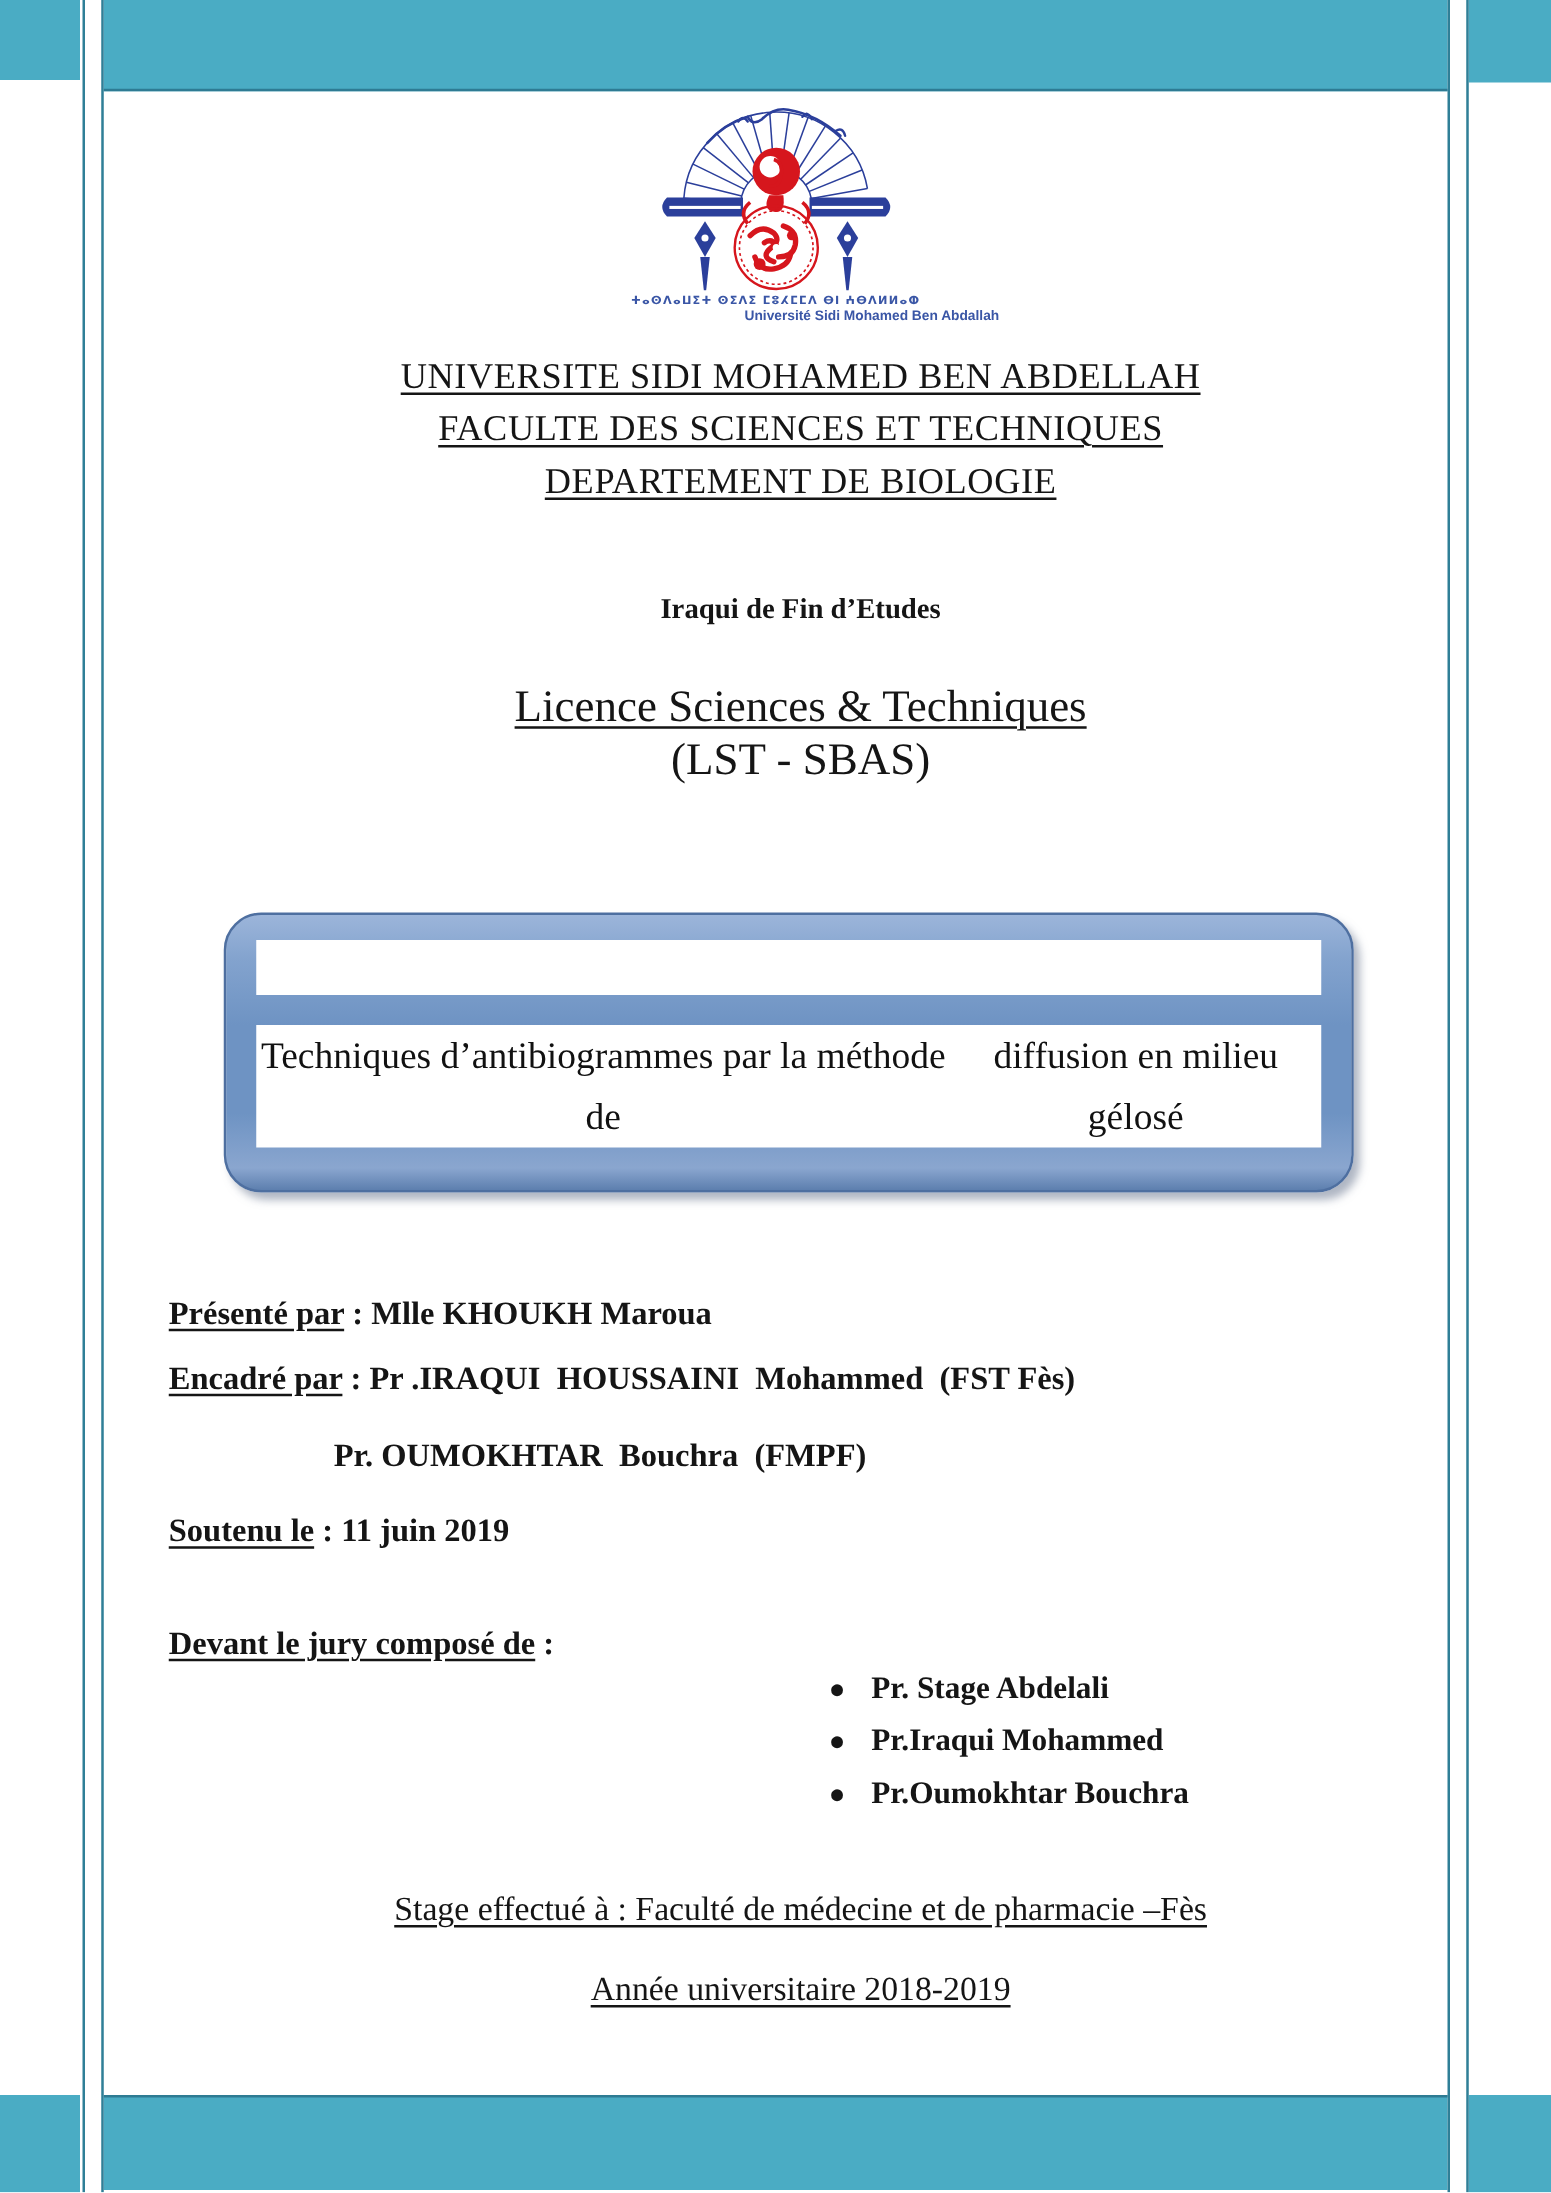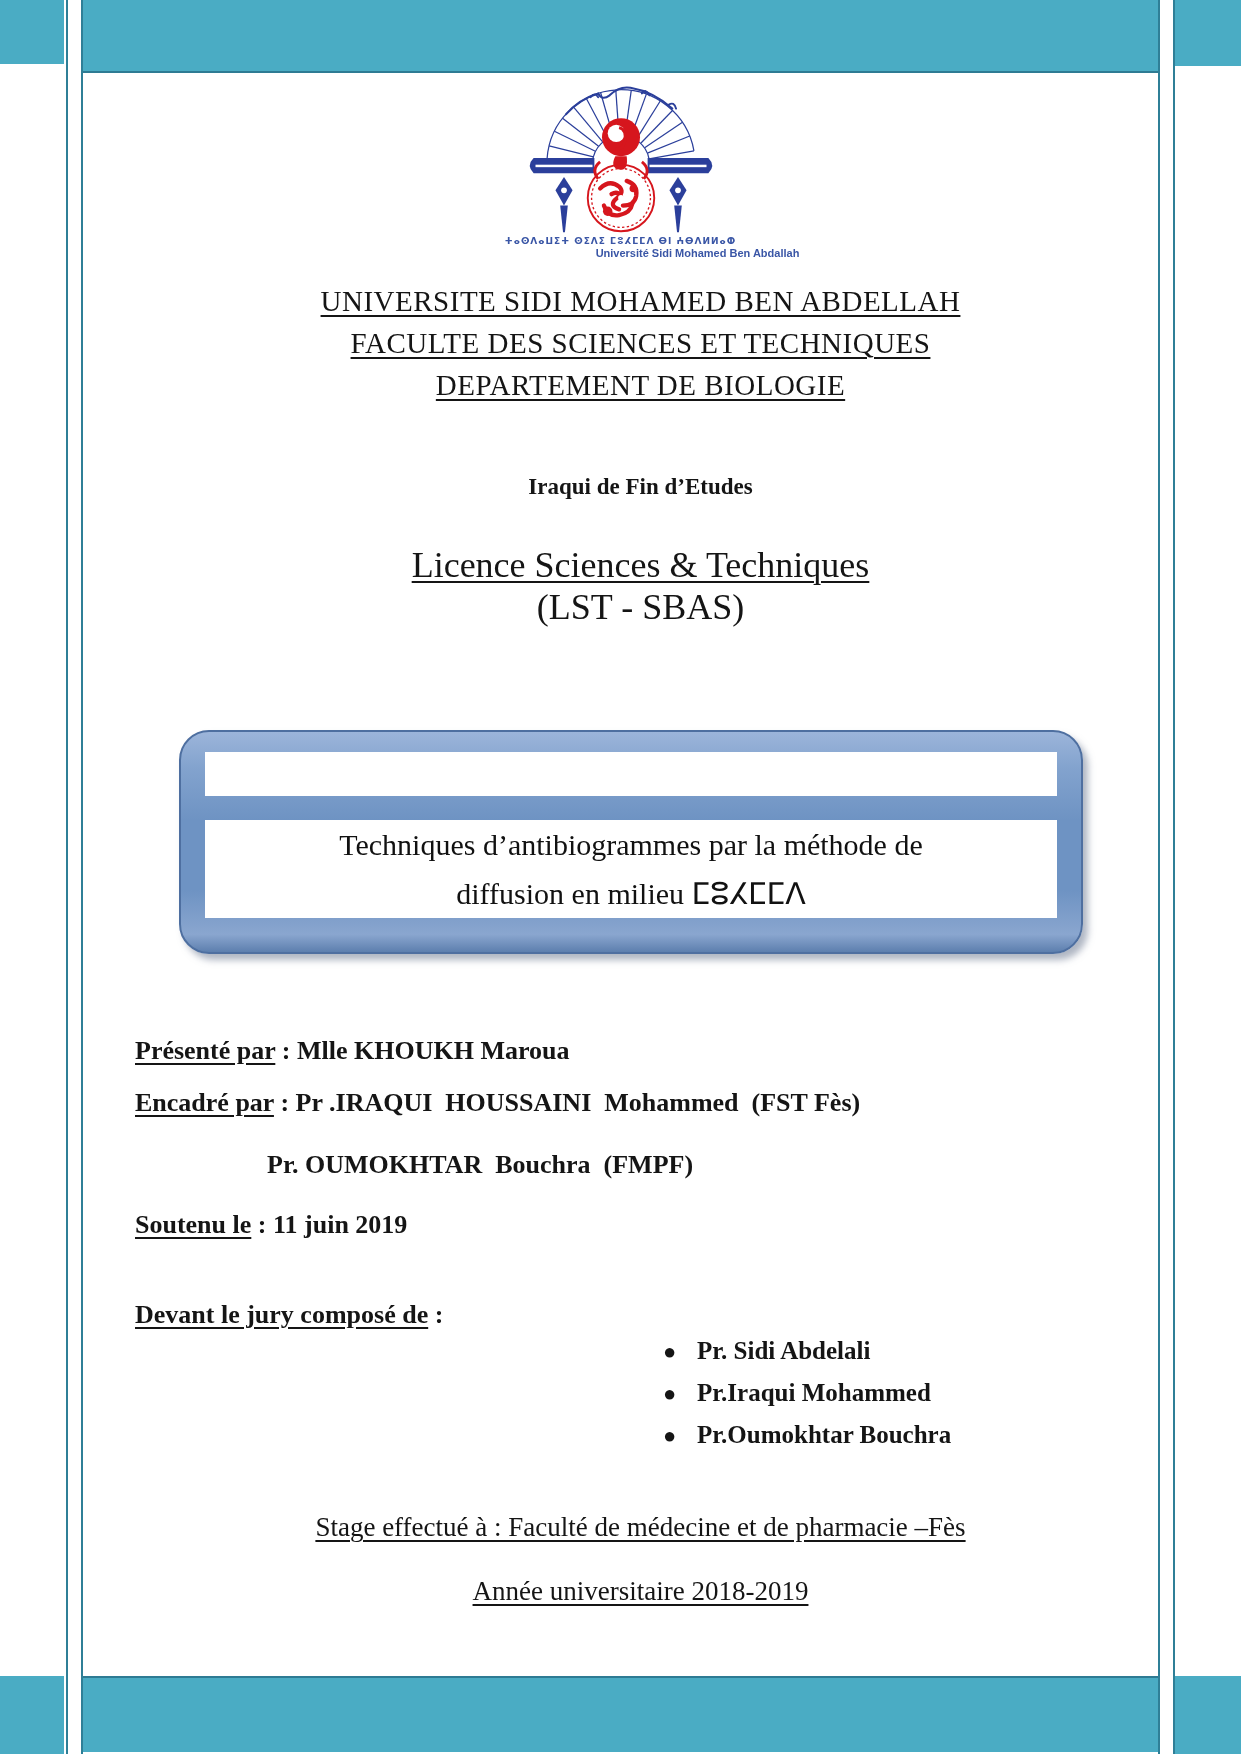--- a/index.html
+++ b/index.html
@@ -34,21 +34,21 @@
   .projet{top:474px;font-size:23px;font-weight:bold;}
   .degree{top:544px;font-size:36px;line-height:42px;}
 
   
   .banner{position:absolute;left:179px;top:730px;width:900px;height:220px;border-radius:30px;
       border:2px solid #4e6fa0;
       background:linear-gradient(180deg,#9cb5da 0%,#83a3ce 16%,#6e93c3 40%,#6e93c3 72%,#8aa6cf 92%,#5d7fae 100%);
       box-shadow:5px 6px 7px rgba(110,122,145,.55);}
   .banner .wstrip{position:absolute;left:24px;right:24px;background:#ffffff;}
   .wstrip1{top:20px;height:44px;}
-  .wstrip2{top:88px;height:98px;display:flex;flex-direction:column;justify-content:center;
+  .wstrip2{top:88px;height:98px;display:flex;flex-direction:row;justify-content:center;
       font-size:30px;line-height:49px;text-align:center;color:#111;}
 
   
   .detail{position:absolute;left:135px;font-size:26px;font-weight:bold;white-space:pre-wrap;}
   .d1{top:1022px;margin-top:14px;} .d2{top:1088px;} .d3{top:1150px;left:267px;} .d4{top:1210px;} .d5{top:1300px;}
   .jury{position:absolute;left:663px;top:1337px;font-size:25px;font-weight:bold;}
   .jury-row{display:flex;align-items:baseline;height:42px;}
   .jury-row .dot{width:14px;font-size:22px;}
   .jury-row .jname{margin-left:20px;}
 
@@ -154,38 +154,38 @@
 
   <div class="center-block degree">
     <div><span class="u">Licence Sciences &amp; Techniques</span></div>
     <div>(LST - SBAS)</div>
   </div>
 
   <div class="banner">
     <div class="wstrip wstrip1"></div>
     <div class="wstrip wstrip2">
       <div>Techniques d’antibiogrammes par la méthode de</div>
-      <div>diffusion en milieu ⵎⵓⵃⵎⵎⴷ</div>
+      <div>diffusion en milieu gélosé</div>
     </div>
   </div>
 
   <div class="detail d1"><span class="u">Présenté par</span><span> : </span><span>Mlle KHOUKH Maroua</span></div>
 
   <div class="detail d2"><span class="u">Encadré par</span><span> : </span><span>Pr .IRAQUI  HOUSSAINI  Mohammed  (FST Fès)</span></div>
 
   <div class="detail d3">Pr. OUMOKHTAR  Bouchra  (FMPF)</div>
 
   <div class="detail d4"><span class="u">Soutenu le</span><span> : </span><span>11 juin 2019</span></div>
 
   <div class="detail d5"><span class="u">Devant le jury composé de</span><span> :</span></div>
 
   <div class="jury">
     <div class="jury-row">
         <span class="dot">●</span>
-        <span class="jname">Pr. Sidi Abdelali</span>
+        <span class="jname">Pr. Stage Abdelali</span>
       </div>
     <div class="jury-row">
         <span class="dot">●</span>
         <span class="jname">Pr.Iraqui Mohammed</span>
       </div>
     <div class="jury-row">
         <span class="dot">●</span>
         <span class="jname">Pr.Oumokhtar Bouchra</span>
       </div>
   </div>

